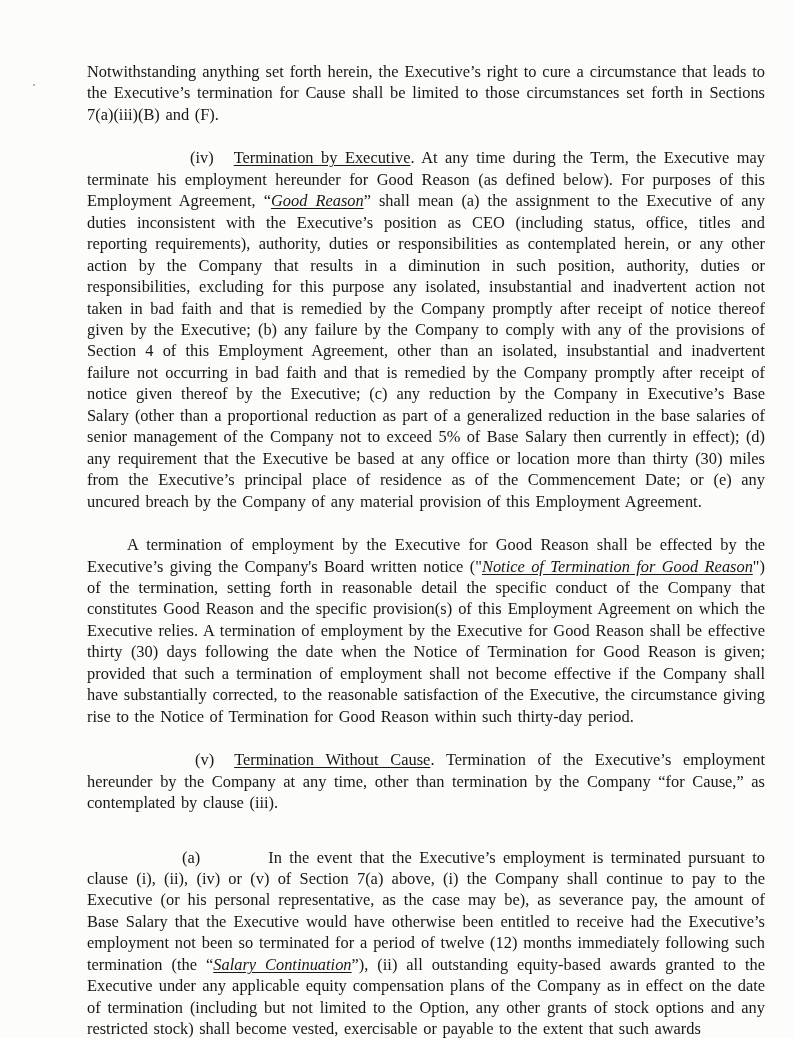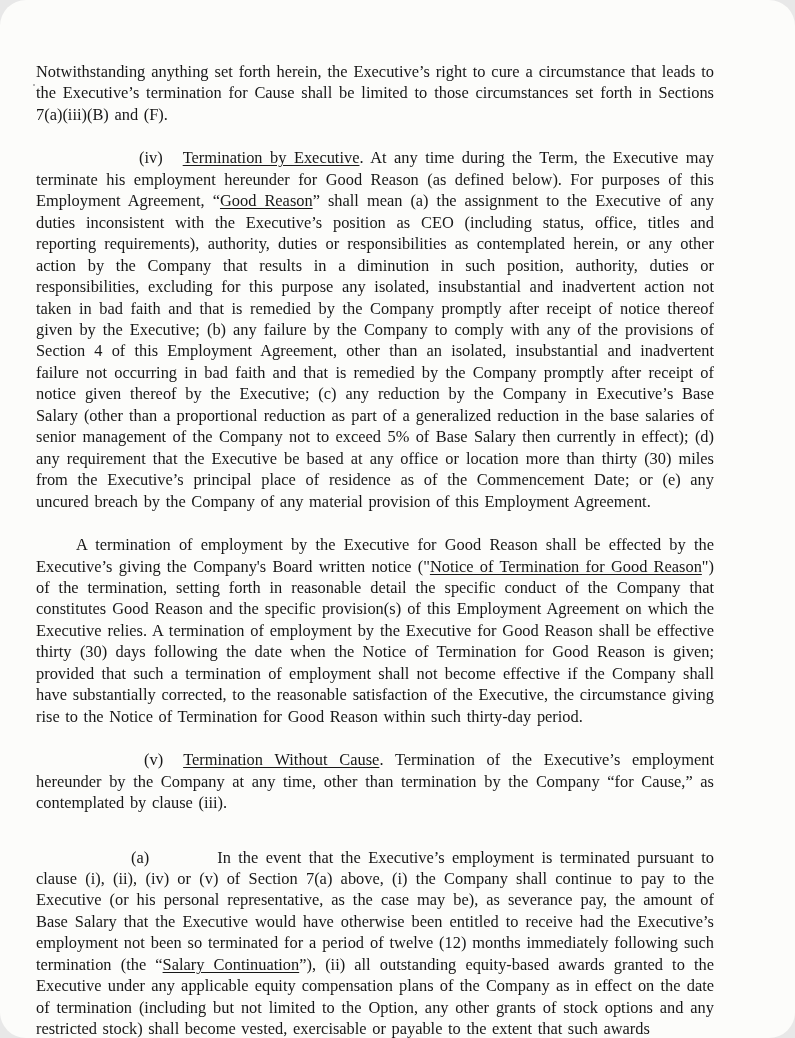--- a/index.html
+++ b/index.html
@@ -8,45 +8,44 @@
     background: #e8e8e8;
   }
   .page {
     position: relative;
     width: 795px;
     height: 1038px;
     margin: 0 auto;
     background: #fcfcfa;
     overflow: hidden;
     box-sizing: border-box;
-    padding: 61px 57px 20px 36px;
+    padding: 61px 57px 20px 87px;
     font-family: "Liberation Serif", "DejaVu Serif", serif;
     color: #171717;
-    border-radius: 26px;
   }
   .doc-body {
     width: 678px;
   }
   p.para {
     margin: 0 0 22px 0;
     font-size: 16.4px;
     line-height: 21.45px;
     text-align: justify;
     word-spacing: 1.5px;
   }
   p.para:last-child {
     margin-bottom: 0;
   }
   p.para[data-name="para-a-severance"] {
     margin-top: 33px;
   }
   .run.plain { font-style: normal; text-decoration: none; }
   .run.underline { text-decoration: underline; text-underline-offset: 2px; }
   .run.italic { }
-  .run.italic-underline { text-decoration: underline; text-underline-offset: 2px; }
+  .run.italic-underline { font-style: italic; text-decoration: underline; text-underline-offset: 2px; }
   .tab { display: inline-block; height: 1px; }
   
   .scan-speckle {
     position: absolute;
     left: 33px;
     top: 84px;
     width: 2px;
     height: 2px;
     background: #9a9a9a;
     border-radius: 50%;

